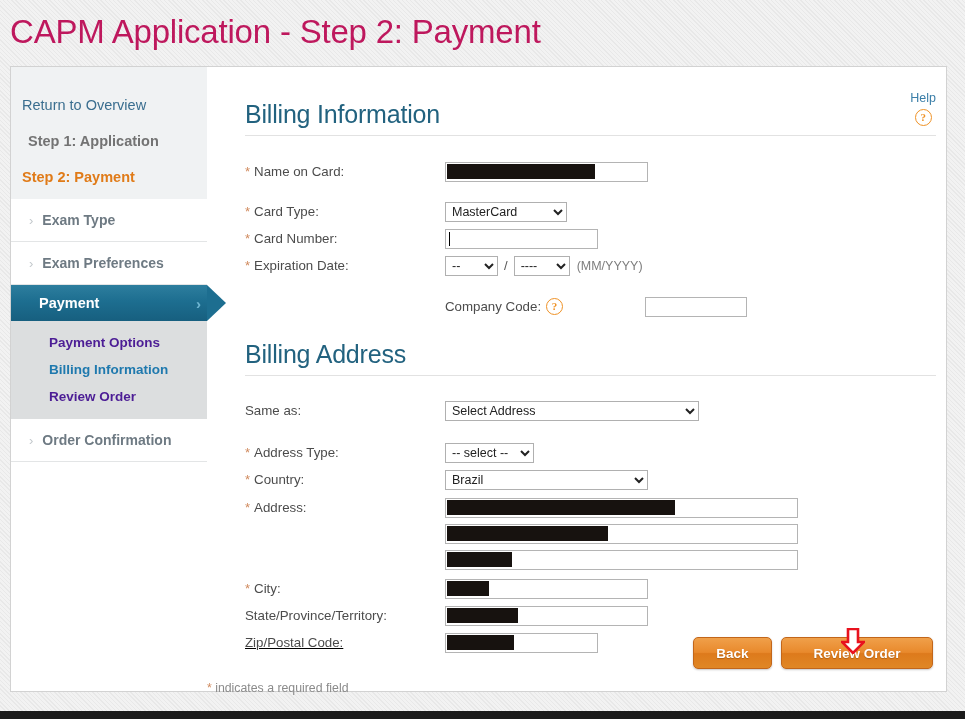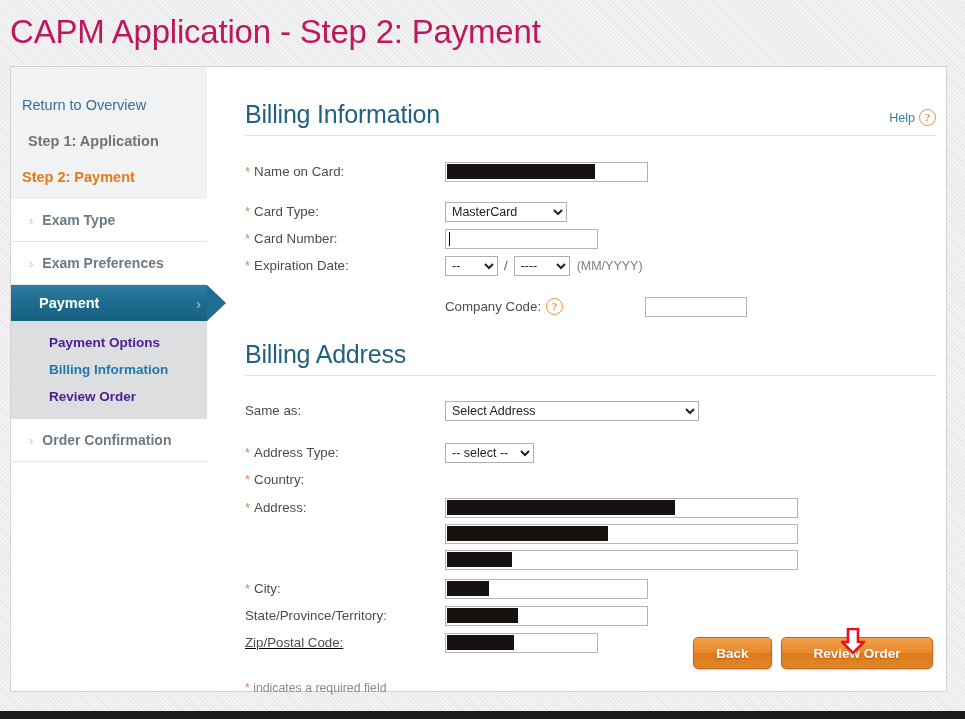--- a/index.html
+++ b/index.html
@@ -132,21 +132,21 @@
   .section-head h2 {
     margin: 0;
     font-size: 25px; font-weight: normal;
     color: #22627f;
     letter-spacing: -0.2px;
   }
   #help-link {
     position: absolute;
     right: 0; bottom: 9px;
     display: flex; align-items: center; gap: 4px;
-    font-size: 12.5px; color: #3a7ea8;
+    font-size: 12.5px; color: #3a7ea8; flex-direction: column;
   }
   .q-icon {
     display: inline-flex; align-items: center; justify-content: center;
     width: 15px; height: 15px; border-radius: 50%;
     border: 1.6px solid #ef9226; color: #ef9226;
     font-size: 11px; font-weight: bold; line-height: 1;
     font-family: "Liberation Serif", serif;
   }
 
   
@@ -199,21 +199,20 @@
   .slash { margin: 0 6px; color: #555; font-size: 13px; }
 
   #caret {
     position: absolute;
     left: 4px; top: 3px;
     width: 1px; height: 14px;
     background: #000;
   }
 
   #required-note {
-    margin-left: 38px;
     font-size: 12.3px;
     color: #8b8b8b;
   }
   #required-note .req { color: #d08a5e; }
 
   
   #btn-row {
     position: absolute;
     right: 14px; bottom: 23px;
     display: flex; gap: 9px;
@@ -381,20 +380,23 @@
       <select class="sel" style="width:89px;">
         <option>-- select --</option>
       </select>
     </div>
 
     <div class="frow" style="margin-top:4px;">
       <div class="flabel">
         <span class="req">*</span>
         <span>Country:</span>
       </div>
+      <select class="sel" style="width:203px;">
+        <option>Brazil</option>
+      </select>
     </div>
 
     <div class="frow" style="margin-top:5px;">
       <div class="flabel">
         <span class="req">*</span>
         <span>Address:</span>
       </div>
       <div class="fieldwrap">
         <input class="txt" style="width: 353px;" value="">
         <span class="redact" style="width:228px;"></span>

